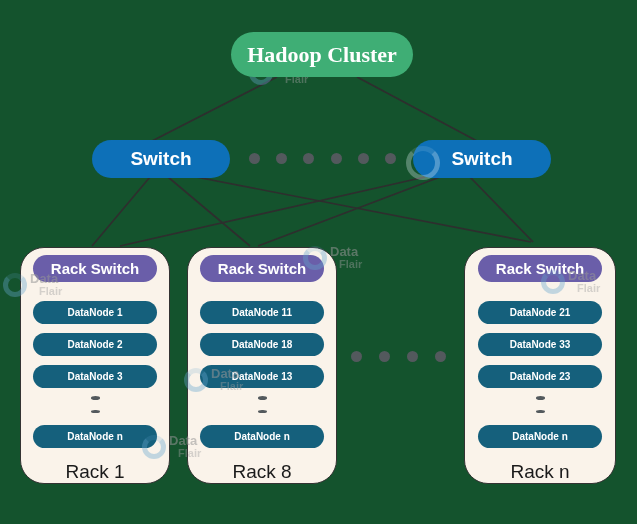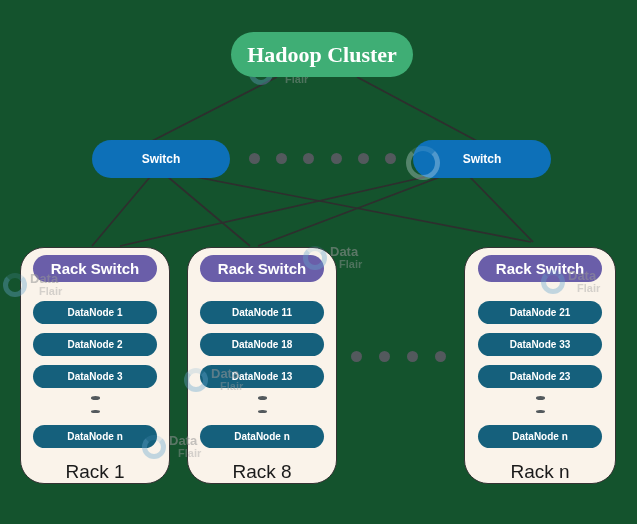--- a/index.html
+++ b/index.html
@@ -25,21 +25,21 @@
     left:231px;top:32px;width:182px;height:45px;
     background:var(--cluster);
     border-radius:23px;
     font-family:"Liberation Serif", serif;
     font-size:22px;
   }
   .switch-pill{
     top:140px;width:138px;height:38px;
     background:var(--switch);
     border-radius:19px;
-    font-size:12px;
+    font-size:19px;
   }
   .switch-left{left:92px;}
   .switch-right{left:413px;}
 
   
   .dot{border-radius:50%;background:var(--dot);display:inline-block;}
   .switch-dots{
     position:absolute;left:249px;top:153px;width:147px;height:11px;
     display:flex;justify-content:space-between;z-index:2;
   }

